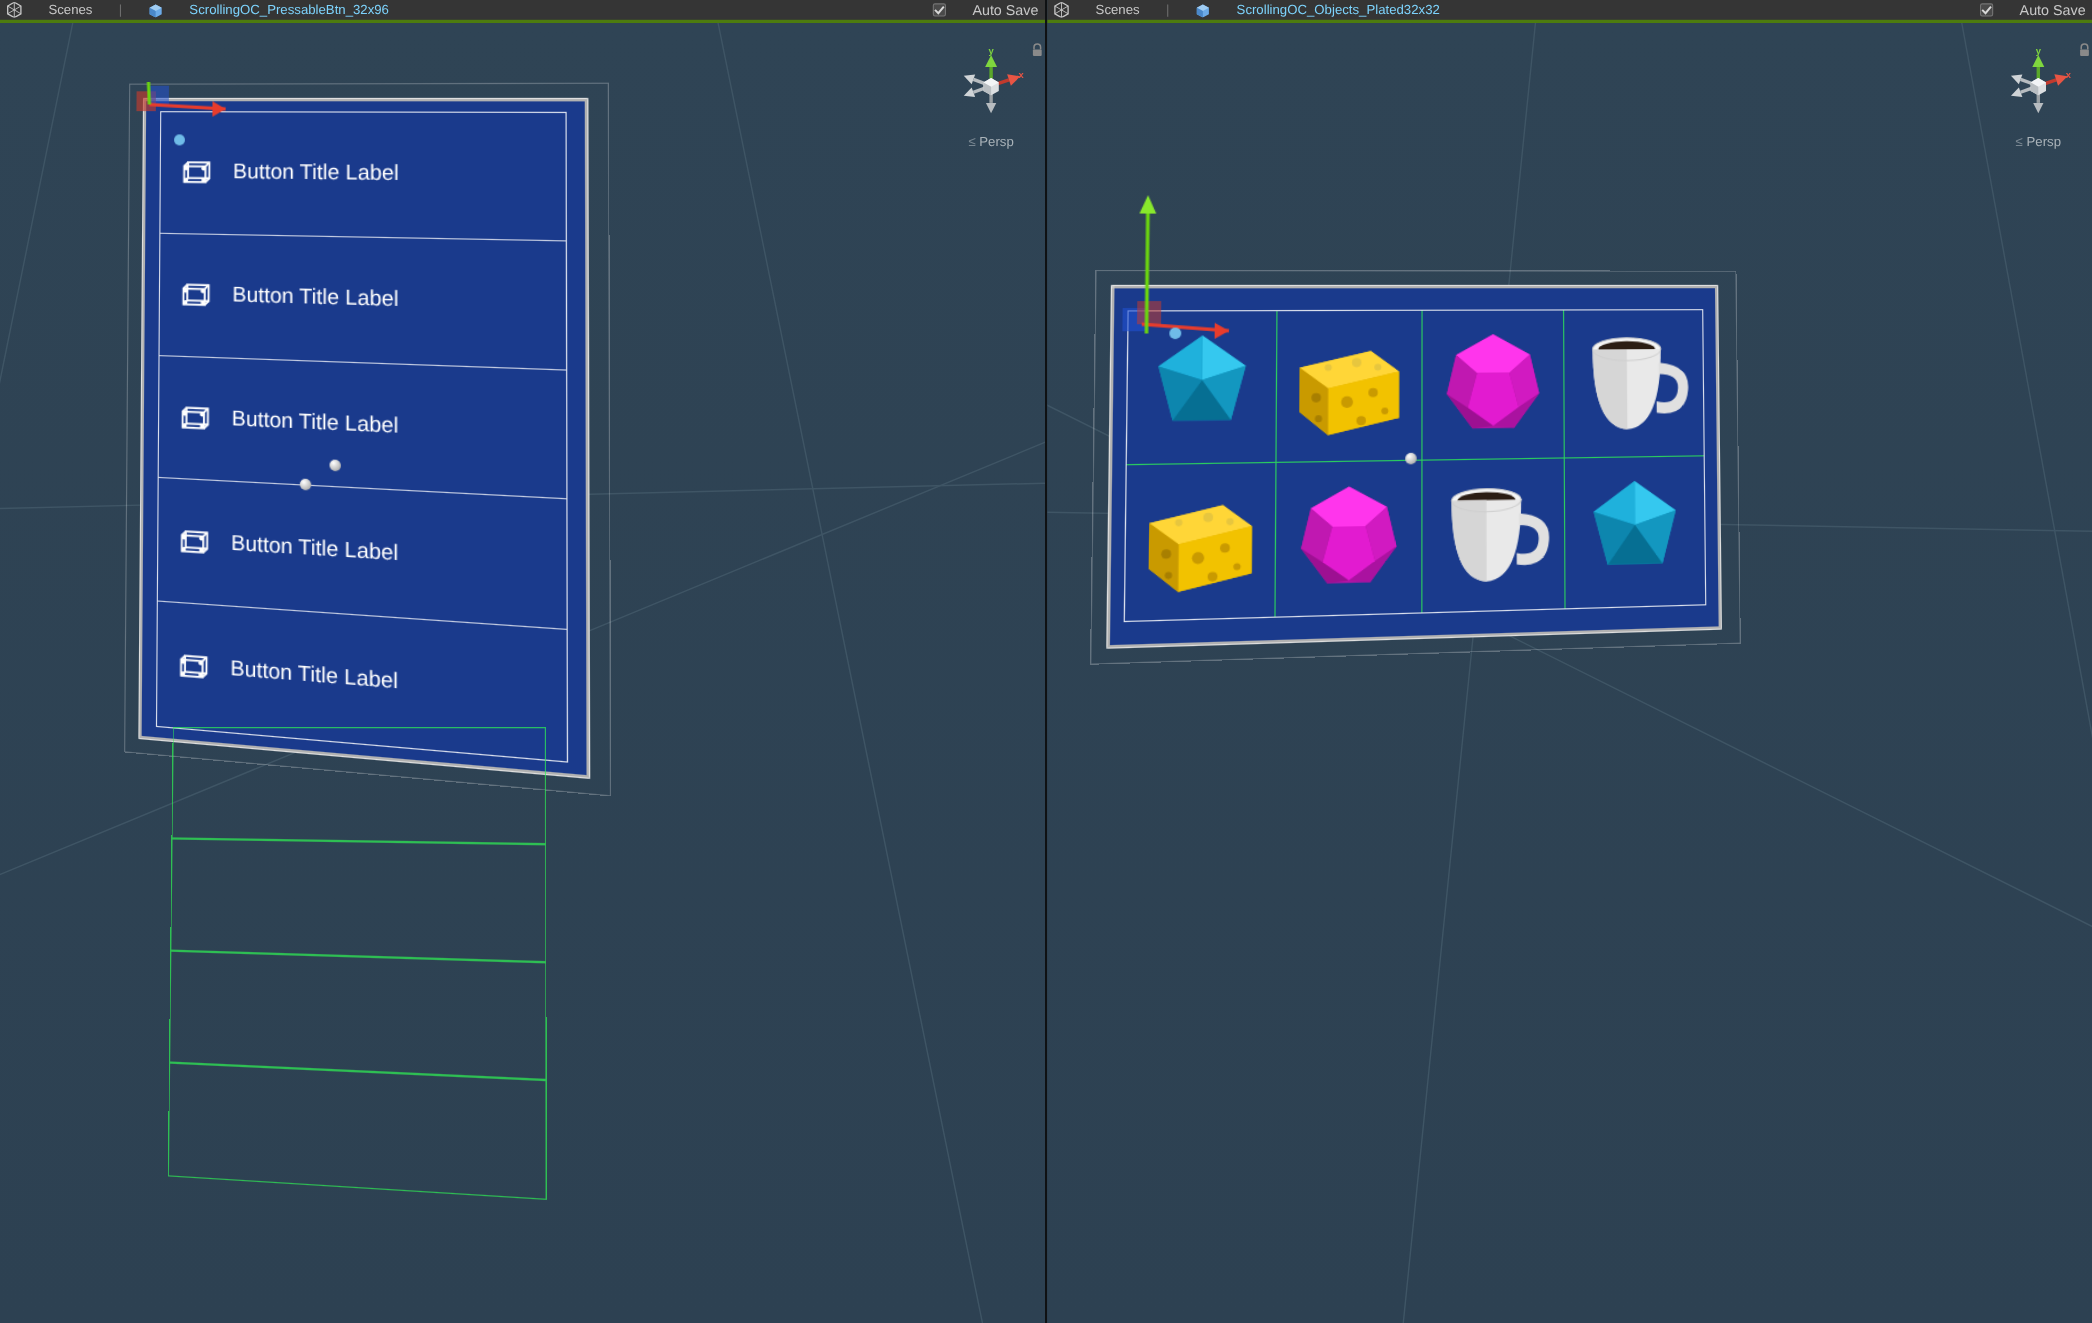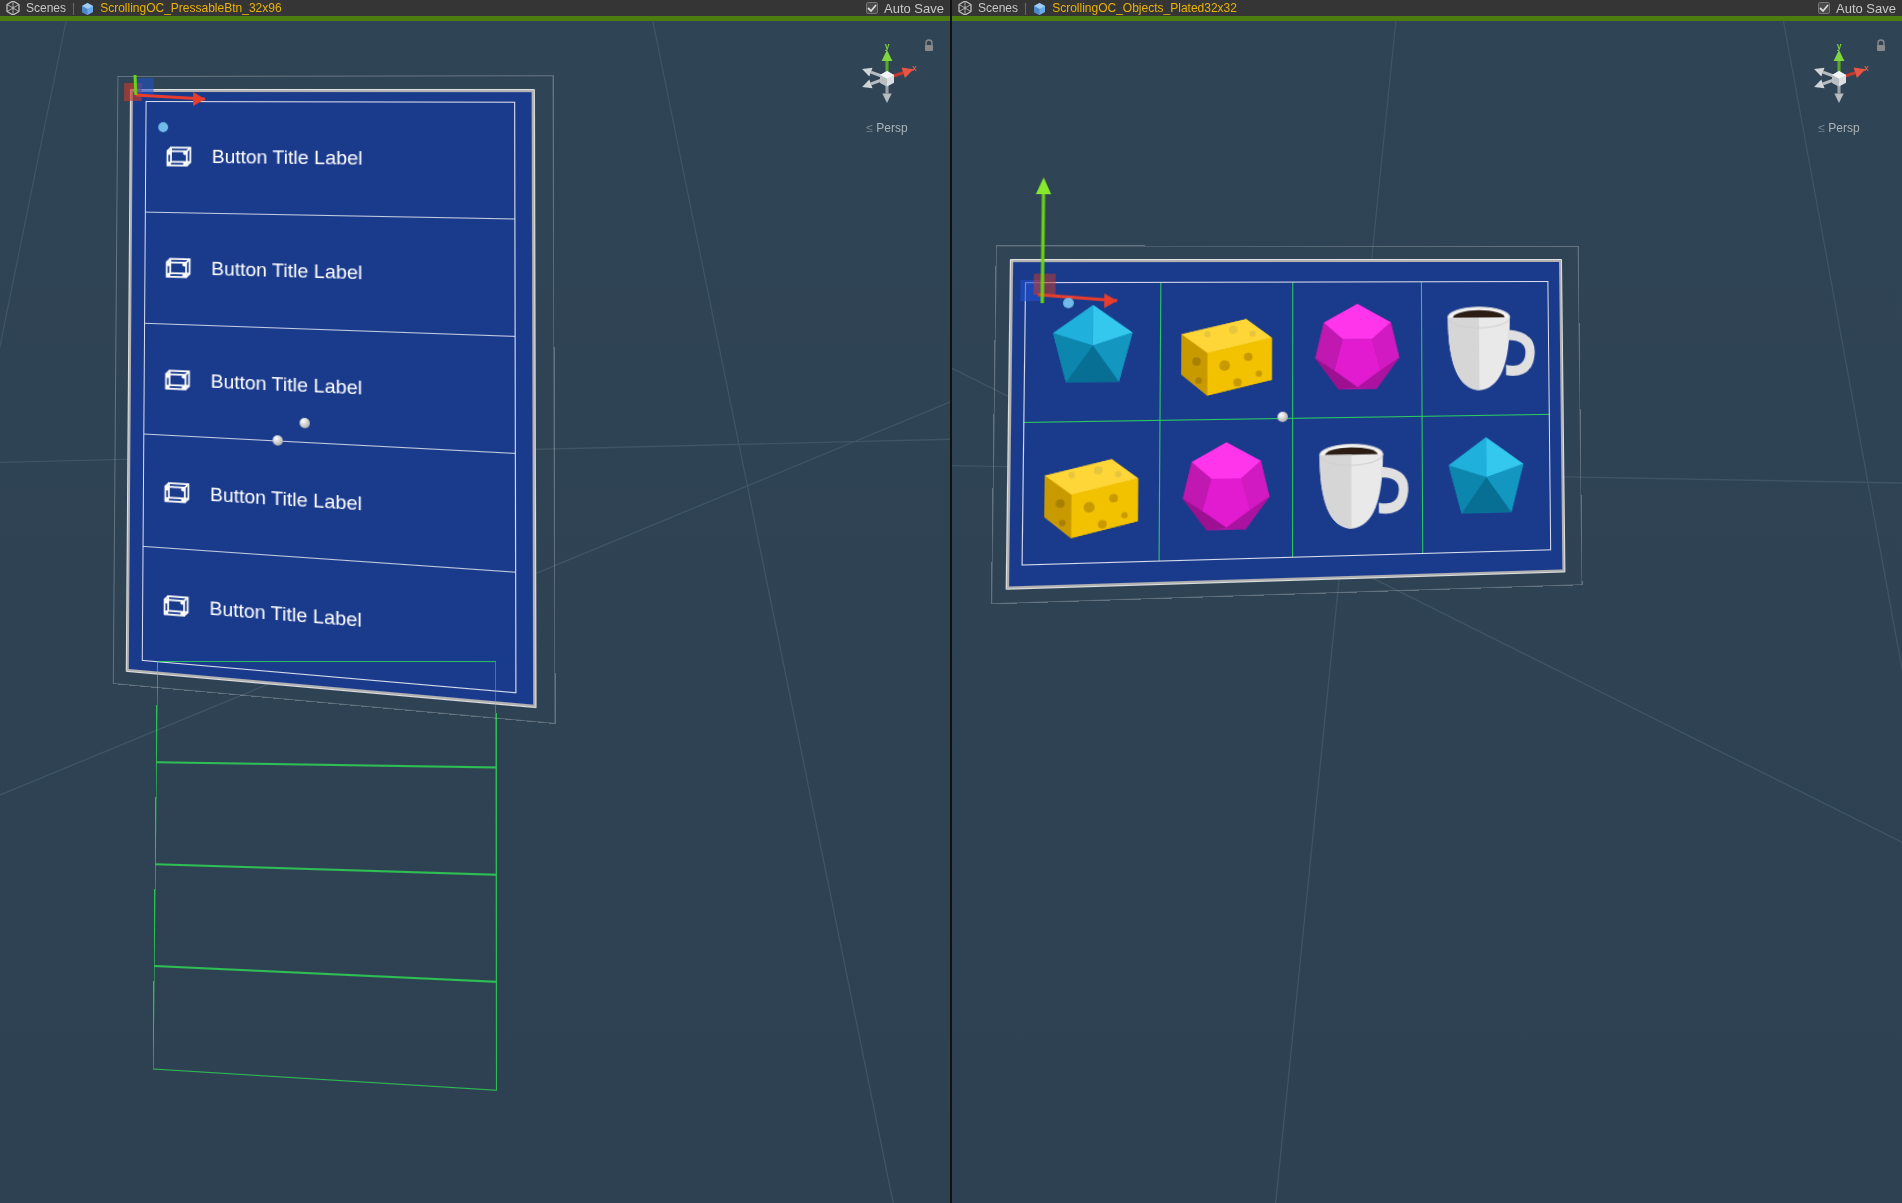--- a/index.html
+++ b/index.html
@@ -17,49 +17,49 @@
     background:#2f4455;
     display:flex;
     flex-direction:column;
     position:relative;
     overflow:hidden;
   }
   
   .pane-toolbar{
     height:21px;
     background:#353535;
-    border-bottom:5px solid #4d7c0f;
+    border-bottom:3px solid #4d7c0f;
     display:flex;
     align-items:center;
     color:#c8c8c8;
     font-size:12px;
     padding:0 6px;
-    gap:6px;
+    gap:24px;
     text-align:right;
   }
   .pane-toolbar .unity-glyph{width:14px;height:14px;display:inline-block;}
   .pane-toolbar .sep{color:#6d6d6d;}
   .pane-toolbar .cube{width:13px;height:13px;display:inline-block;}
-  .pane-toolbar .scene-name{color:#eab308;}
+  .pane-toolbar .scene-name{color:#7dd3fc;}
   .pane-toolbar .spacer{flex:1;}
   .check{width:12px;height:12px;border:1px solid #747474;border-radius:2px;background:#4a4a4a;display:inline-flex;align-items:center;justify-content:center;}
   .check svg{width:10px;height:10px;}
   .autosave{font-size:13px;color:#c8c8c8;}
 
   
   .viewport{
     position:relative;
     flex:1;
     background:linear-gradient(#2f4455,#2d4152);
     overflow:hidden;
   }
   .viewport svg.world{position:absolute;inset:0;width:100%;height:100%;}
 
   
-  .gizmo{position:absolute;top:22px;right:18px;width:90px;height:100px;}
+  .gizmo{position:absolute;top:22px;right:4px;width:90px;height:100px;}
   .gizmo .lock{position:absolute;top:-4px;right:-4px;width:14px;height:14px;}
   .persp{text-align:center;color:#aab3b9;font-size:12px;margin-top:4px;}
 
   
   .panel3d-l{
     position:absolute;
     left:130px;top:68px;
     width:390px;height:575px;
     transform:perspective(1400px) rotateY(-12deg) rotateX(2deg);
     transform-origin:left top;

